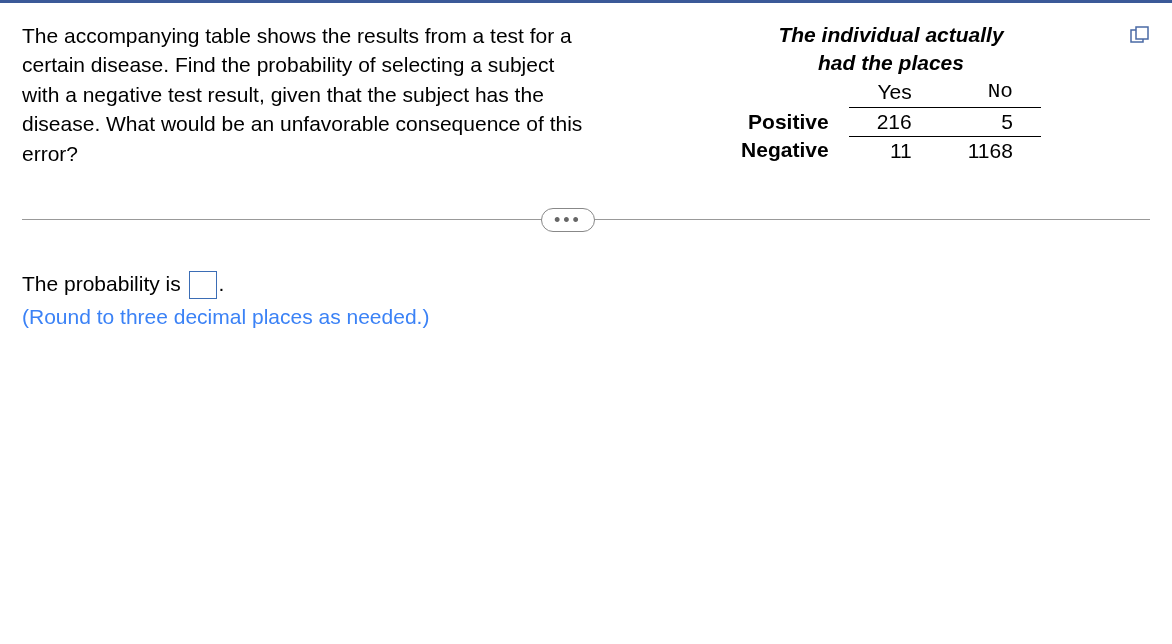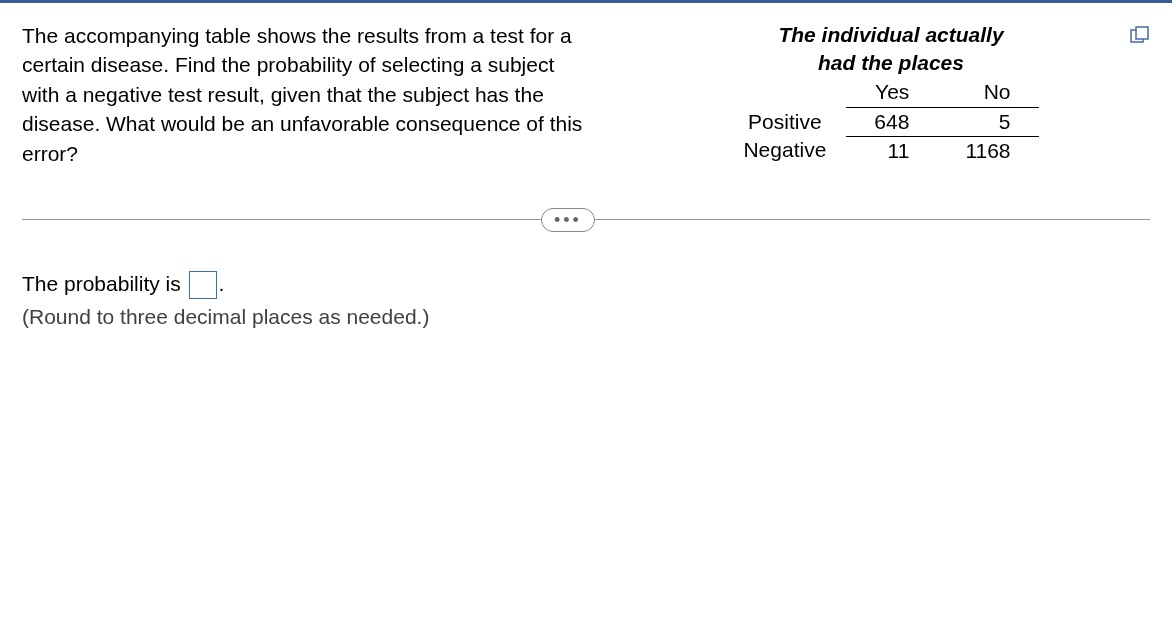--- a/index.html
+++ b/index.html
@@ -45,22 +45,22 @@
       border-collapse: collapse;
       margin: 0 auto;
     }
     .data-table th, .data-table td {
       padding: 2px 28px;
       text-align: right;
       font-size: 21px;
       font-weight: normal;
     }
     .data-table .row-label {
-      font-weight: normal;
-      text-align: center;
+      font-weight: bold;
+      text-align: right;
       padding-left: 0;
       padding-right: 20px;
     }
     .yesno-row th {
       padding-bottom: 3px;
       padding-top: 0;
     }
     .pos-row td {
       border-bottom: 1px solid #000;
     }
@@ -116,21 +116,21 @@
       height: 28px;
       border: 1px solid #3b6db5;
       background: #fff;
       vertical-align: middle;
       margin: 0 2px;
       font-size: 18px;
       text-align: center;
       padding: 0;
     }
     .hint-text {
-      color: #404040;
+      color: #3b82f6;
     }
   </style>
 </head>
 <body>
 
 <div class="content-wrapper">
   <div class="top-section">
     <div class="question-text">The accompanying table shows the results from a test for a certain disease. Find the probability of selecting a subject with a negative test result, given that the subject has the disease. What would be an unfavorable consequence of this error?</div>
 
     <div class="table-section">
@@ -142,25 +142,25 @@
       </div>
       <div class="table-header-title">
         <span>The individual actually</span><br>
         <span>had the places</span>
       </div>
       <table class="data-table">
         <tbody>
             <tr class="yesno-row">
           <th class="row-label"></th>
           <th style="border-bottom:1px solid #000;">Yes</th>
-          <th style="border-bottom:1px solid #000;">No</th>
+          <th style="border-bottom:1px solid #000;font-family:Liberation Mono, monospace;">No</th>
         </tr>
         <tr class="pos-row">
           <td class="row-label">Positive</td>
-          <td>648</td>
+          <td>216</td>
           <td>5</td>
         </tr>
         <tr>
           <td class="row-label">Negative</td>
           <td>11</td>
           <td>1168</td>
         </tr>
       </tbody>
         </table>
     </div>

